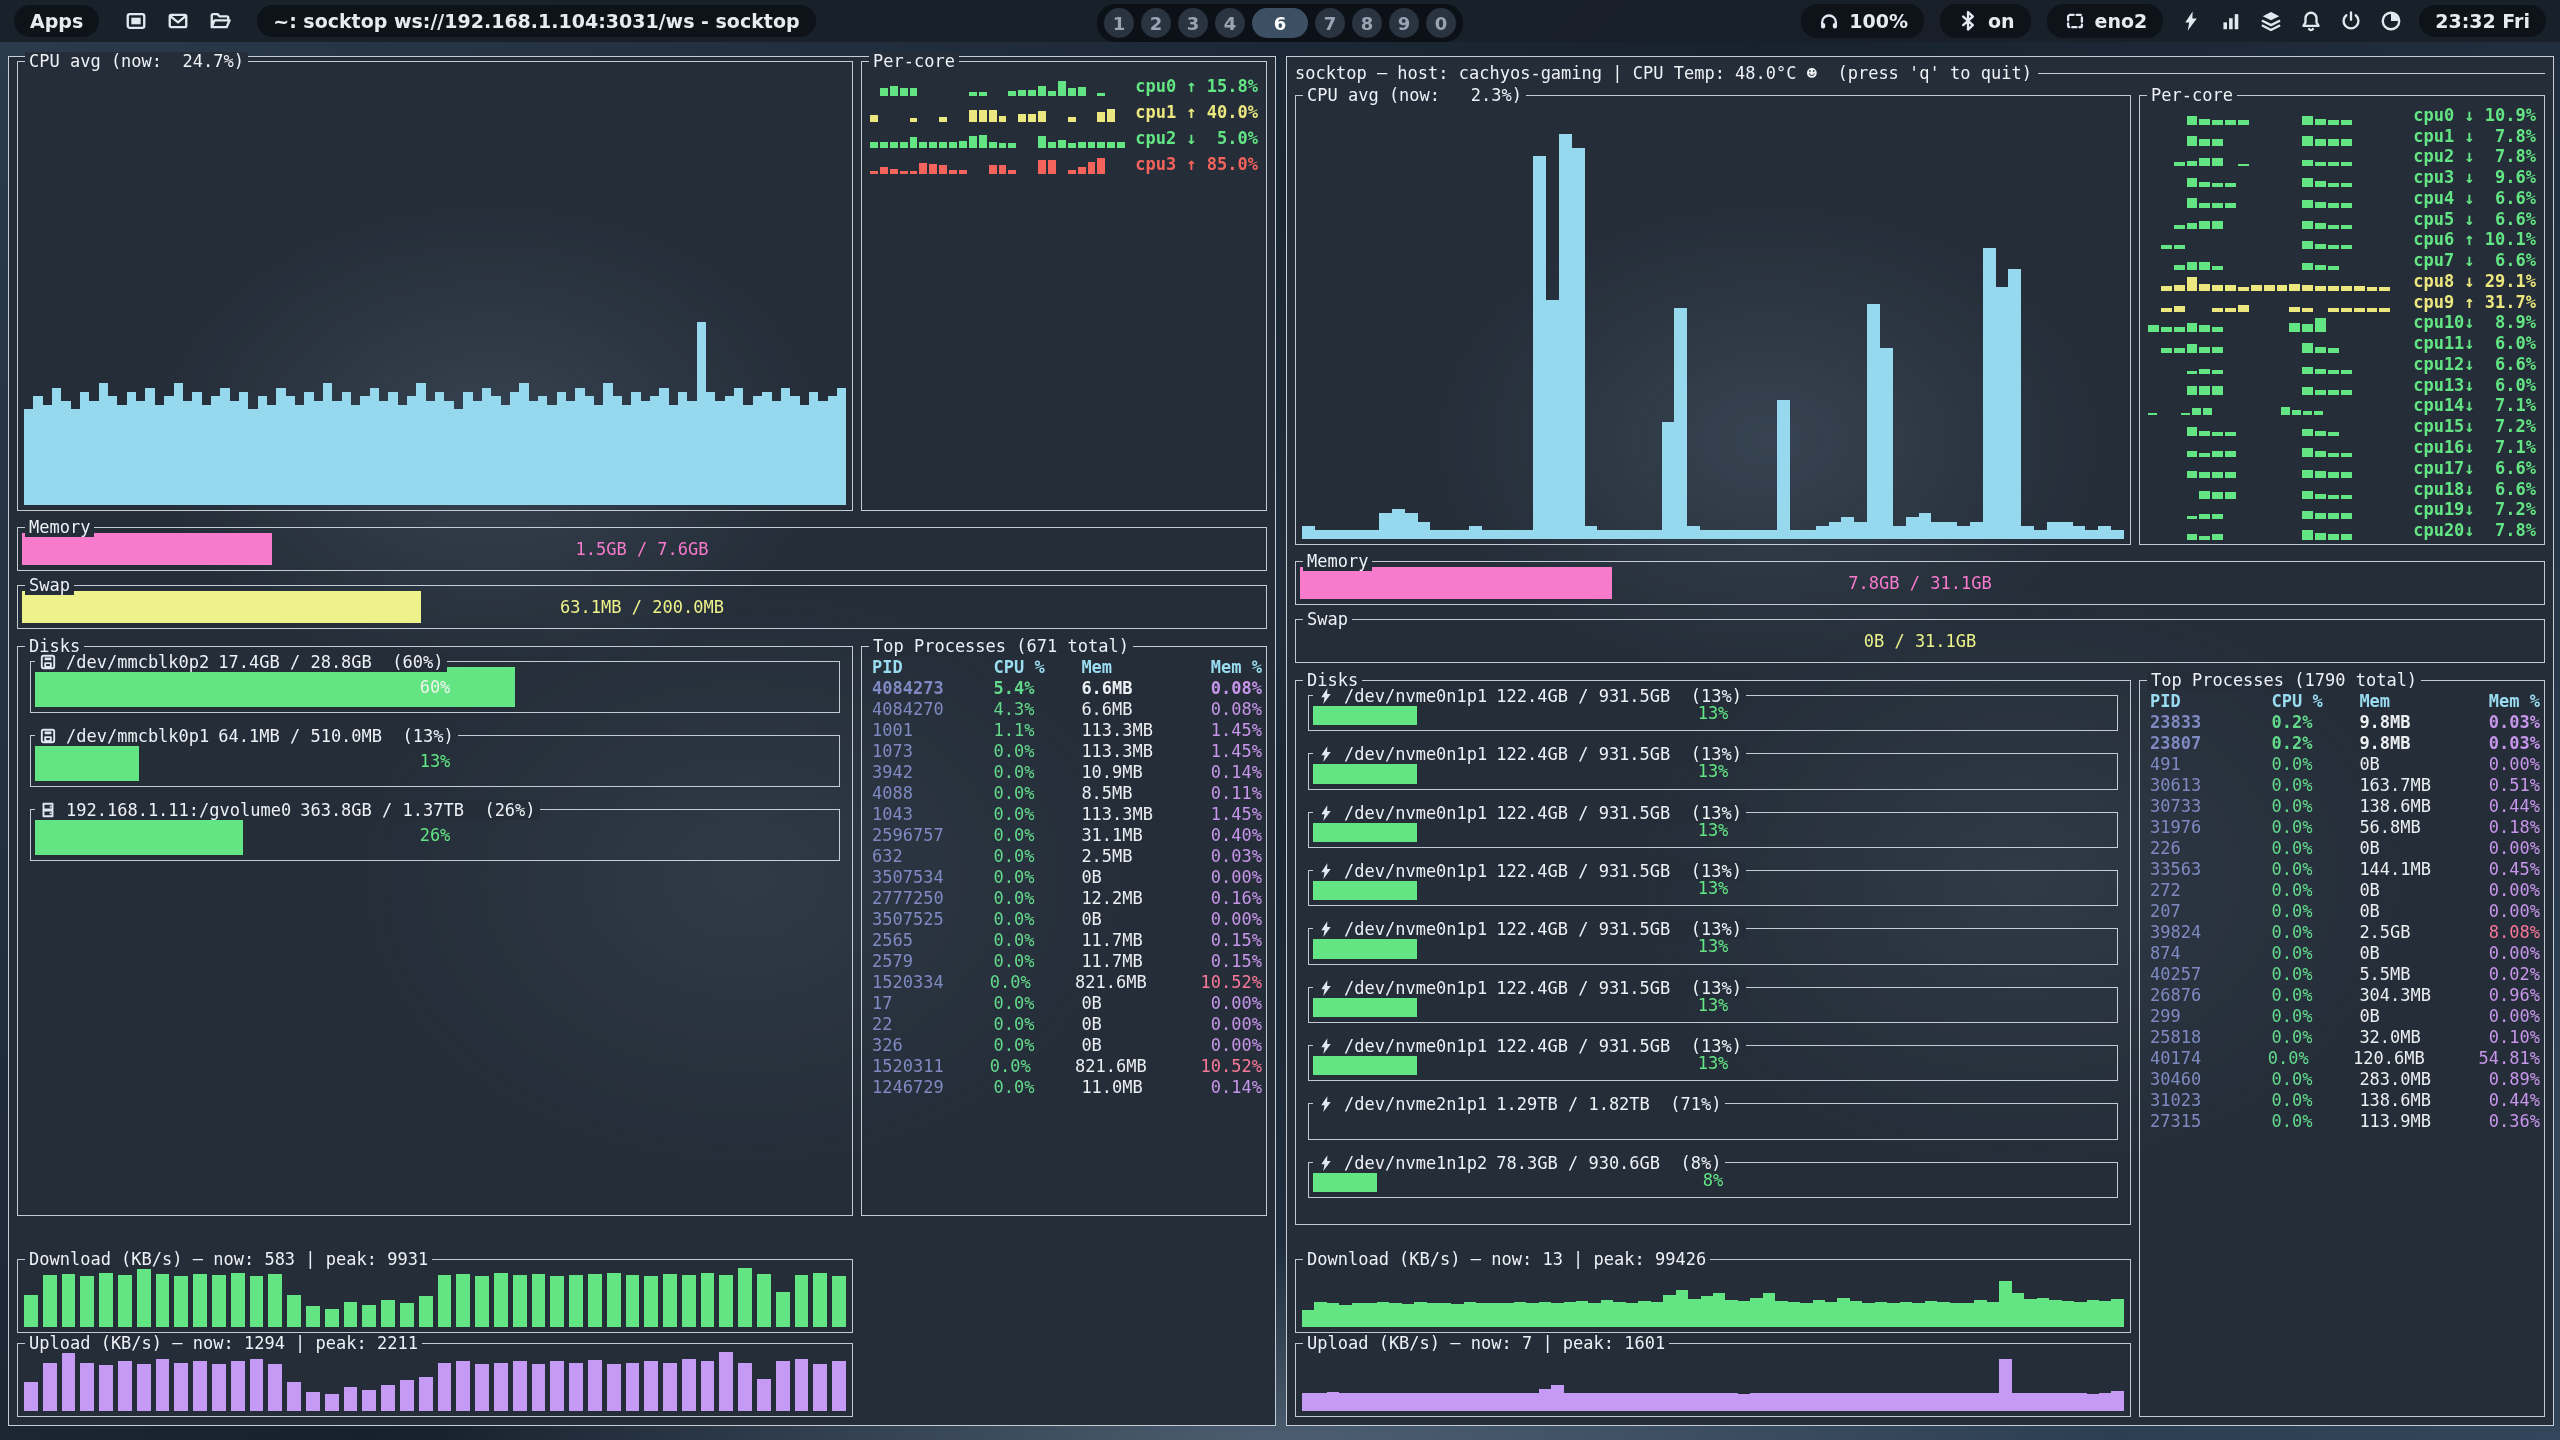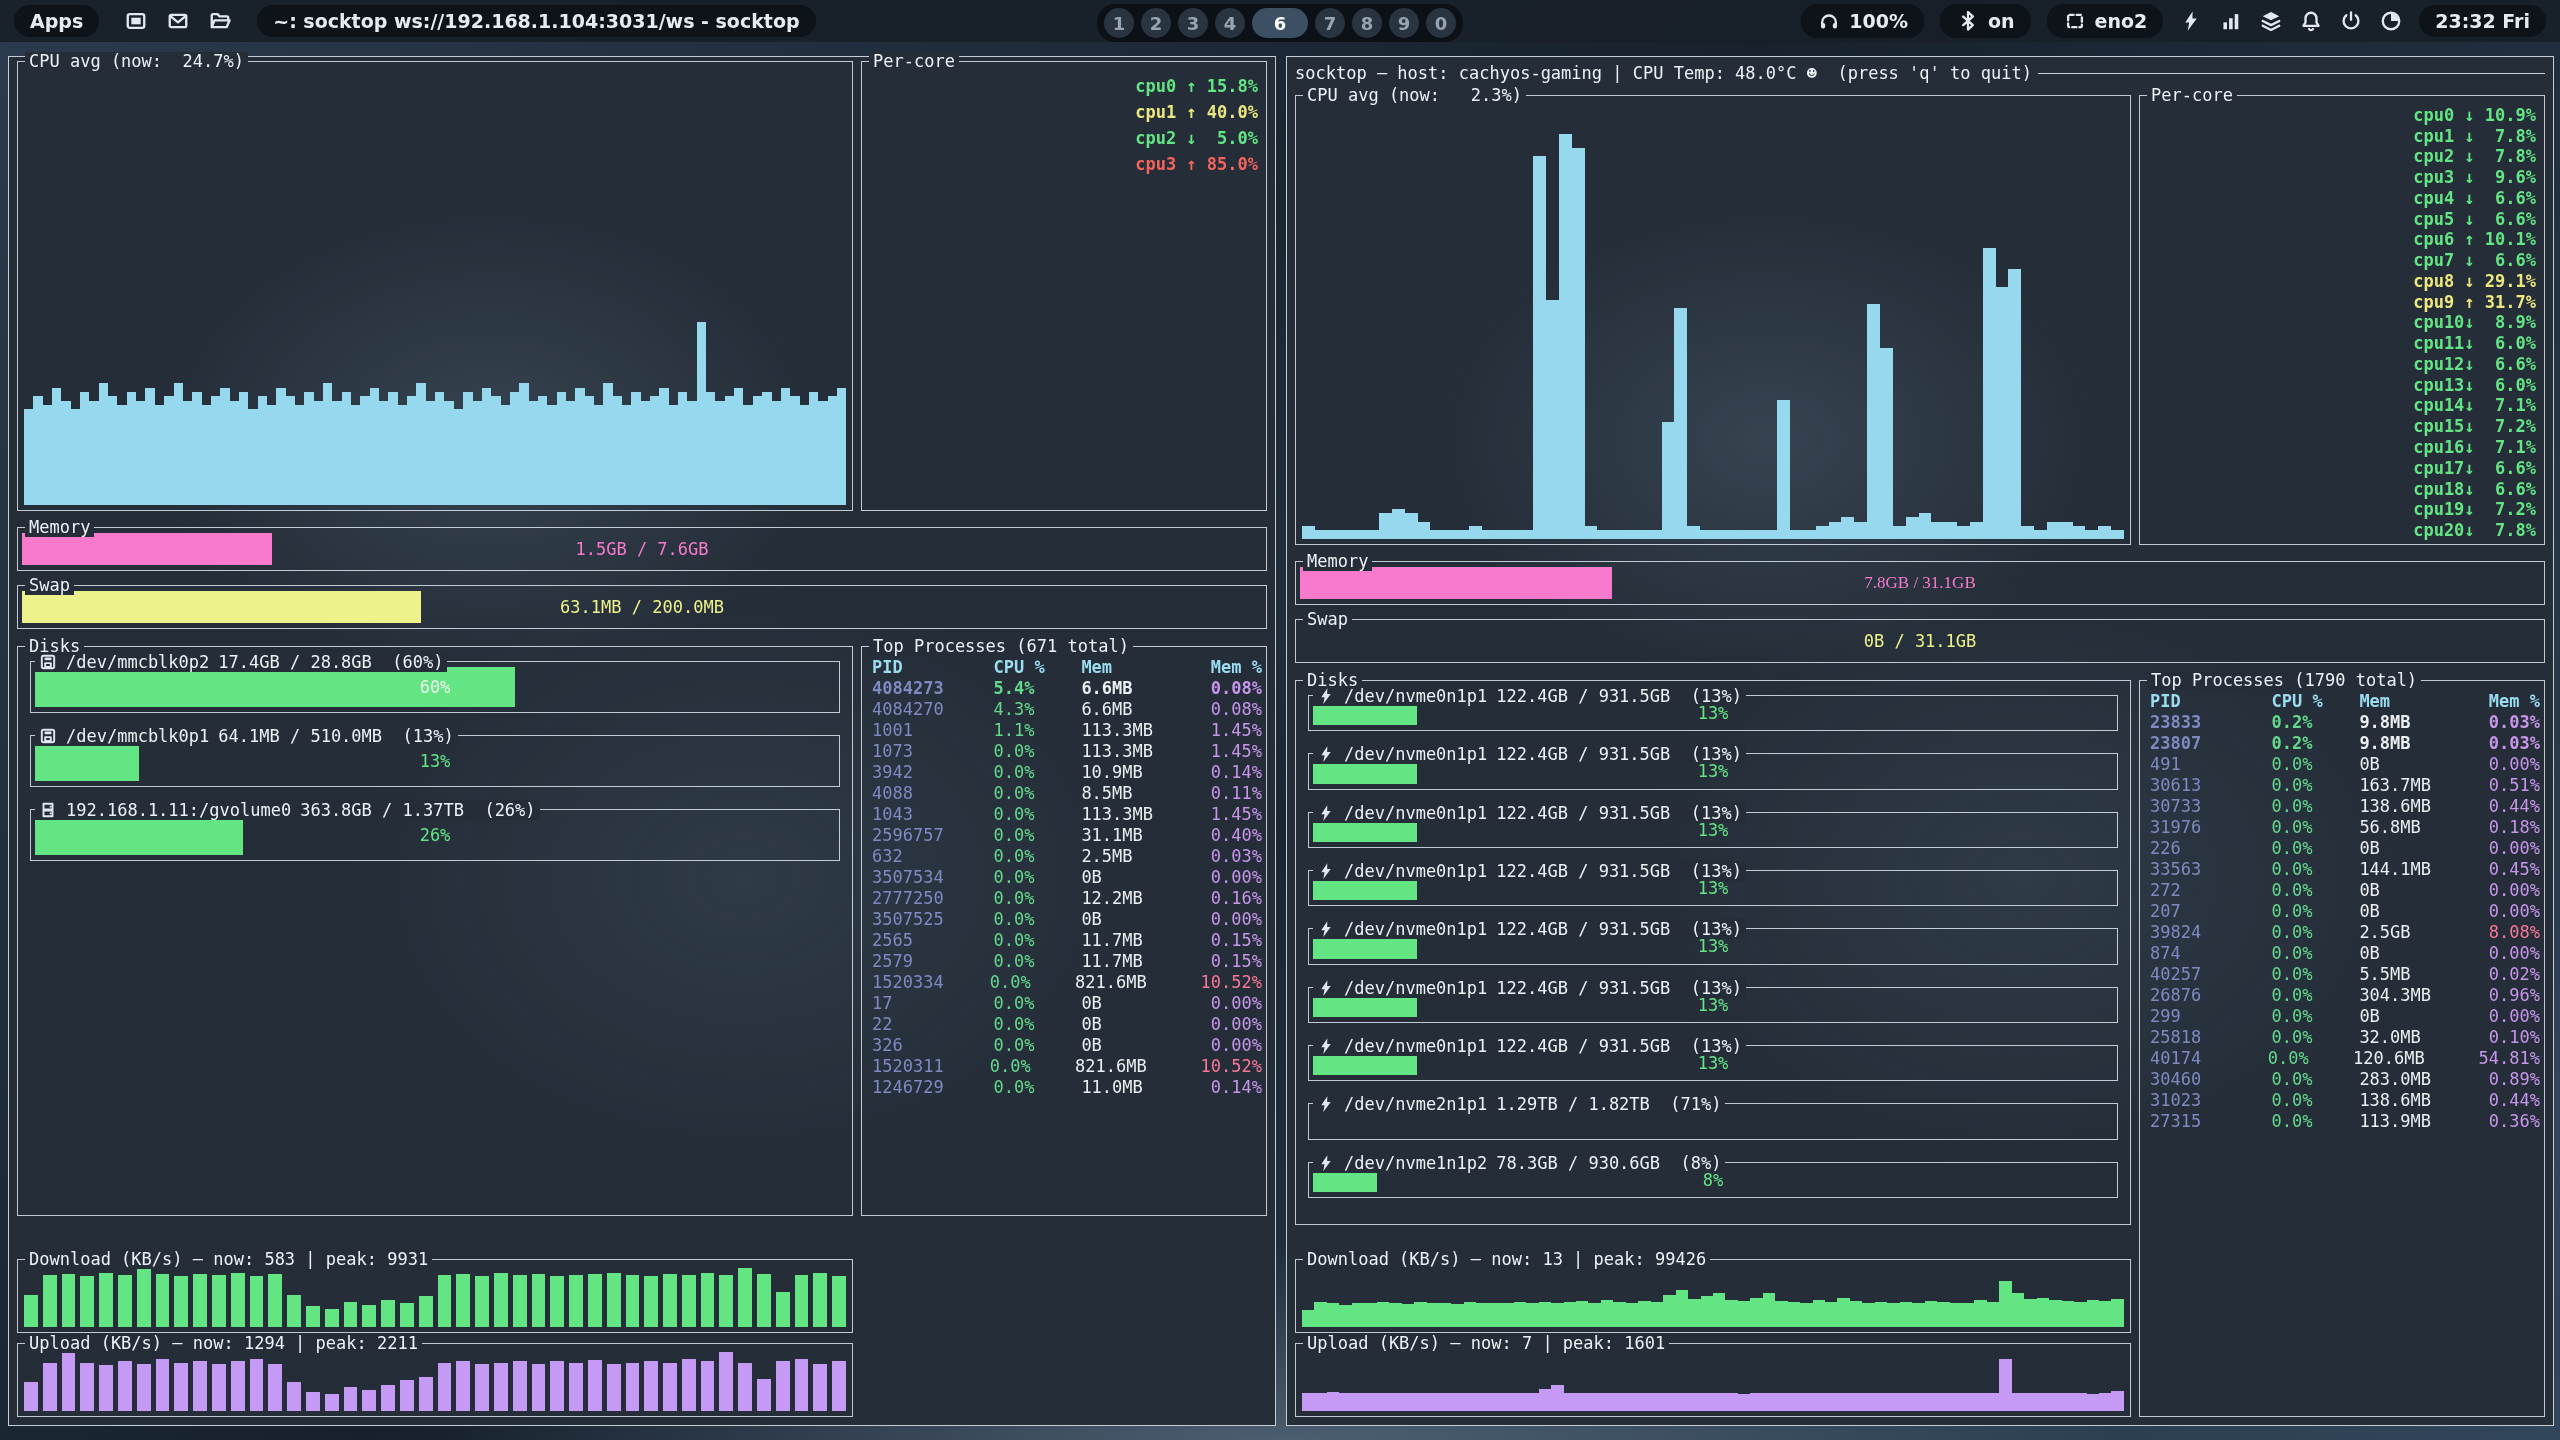--- a/index.html
+++ b/index.html
@@ -51,21 +51,21 @@
   .panel{position:relative;border:1px solid rgba(222,231,240,.85);box-sizing:border-box;}
   .plabel{position:absolute;top:-10px;left:7px;background:#242d38;padding:0 4px;
           font-size:17px;line-height:19px;color:#eef2f6;white-space:pre;z-index:2;}
   .row-top{height:450px;display:flex;}
   .cpu{flex:0 0 836px;}
   .percore{flex:1;margin-left:8px;}
   .graph{position:absolute;left:6px;right:6px;top:8px;bottom:5px;display:flex;align-items:flex-end;}
   .graph .bar{flex:1 1 0;min-width:0;}
   .net .graph{gap:5px;}
   .w1 .net .graph{gap:0;}
-  .pbody{position:absolute;inset:8px 8px 4px;display:flex;flex-direction:column;align-items:flex-end;}
+  .pbody{position:absolute;inset:8px 8px 4px;display:flex;flex-direction:column;}
   .pc-row{display:flex;align-items:flex-end;}
   .w0 .pc-row{height:26px;} .w1 .pc-row{height:21px;}
   .pc-spark{flex:1;display:flex;align-items:flex-end;gap:2px;margin-right:10px;}
   .w0 .pc-spark{height:22px;} .w1 .pc-spark{height:16px;}
   .pc-spark .bar{flex:1 1 0;}
   .pc-label{font-weight:bold;white-space:pre;}
   .meter{height:44px;position:relative;}
   .mem{margin-top:16px;} .swap{margin-top:14px;}
   .meter .fill{position:absolute;left:4px;top:5px;bottom:5px;}
   .meter .mtext{position:absolute;inset:0;display:flex;align-items:center;justify-content:center;}
@@ -1212,21 +1212,21 @@
                 <div class="bar" style="height: 0%; background: rgb(99, 229, 132);"></div>
               </div>
               <span class="pc-label" style="color: rgb(99, 229, 132);">cpu20↓  7.8%</span>
             </div>
           </div>
       </div>
     </div>
     <div class="panel meter mem">
       <span class="plabel mem-label">Memory</span>
       <div class="fill mem-fill" style="width: 25%; background: rgb(247, 122, 204);"></div>
-      <div class="mtext mem-text" style="color: rgb(247, 122, 204); font-family: Liberation Serif, serif;">7.8GB / 31.1GB</div>
+      <div class="mtext mem-text" style="color: rgb(247, 122, 204);">7.8GB / 31.1GB</div>
     </div>
     <div class="panel meter swap">
       <span class="plabel swap-label">Swap</span>
       <div class="fill swap-fill" style="width: 0%; background: rgb(238, 242, 138);"></div>
       <div class="mtext swap-text" style="color: rgb(238, 242, 138);">0B / 31.1GB</div>
     </div>
     <div class="row-bot">
       <div class="col-left">
         <div class="panel disks">
           <span class="plabel disks-label">Disks</span>

